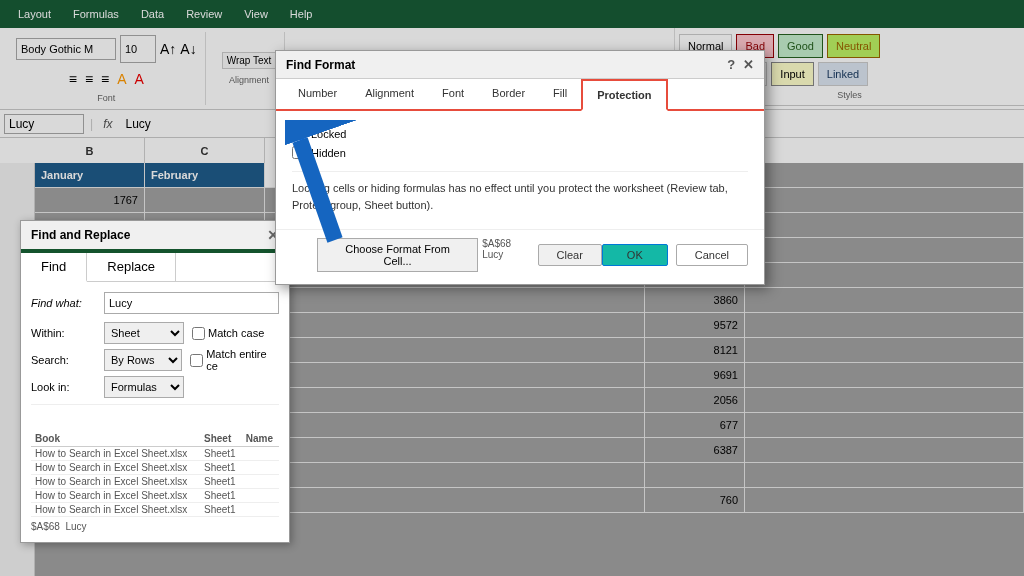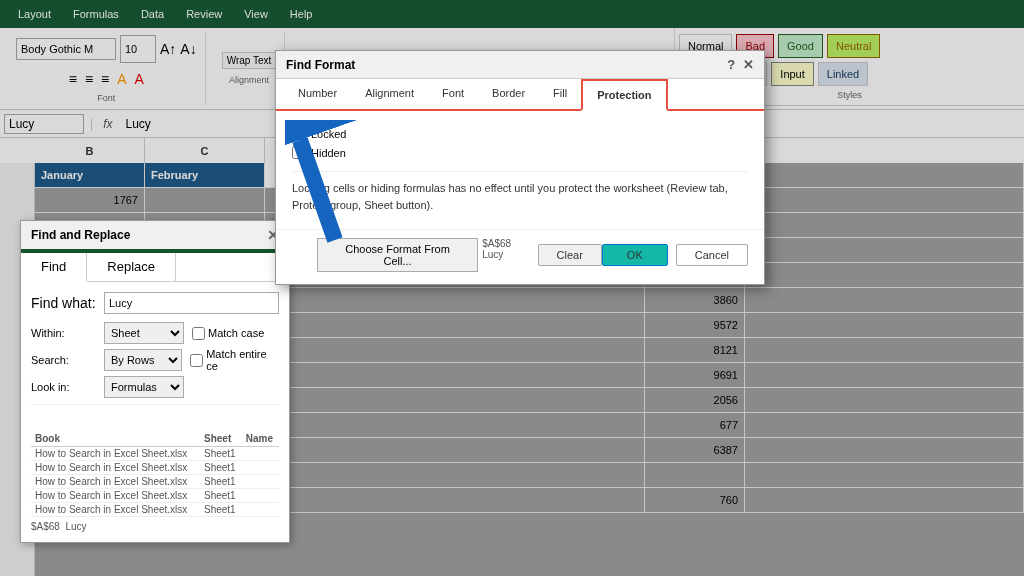--- a/index.html
+++ b/index.html
@@ -248,23 +248,24 @@
     }
 
     .dialog-field {
       display: flex;
       align-items: center;
       margin-bottom: 8px;
       gap: 8px;
     }
 
     .dialog-field label {
-      font-size: 14px;
+      font-size: 11px;
       width: 65px;
       flex-shrink: 0;
+      font-style: italic;
     }
 
     .dialog-field input[type="text"] {
       border: 1px solid #aaa;
       padding: 2px 4px;
       font-size: 11px;
       height: 22px;
       flex: 1;
     }
 

